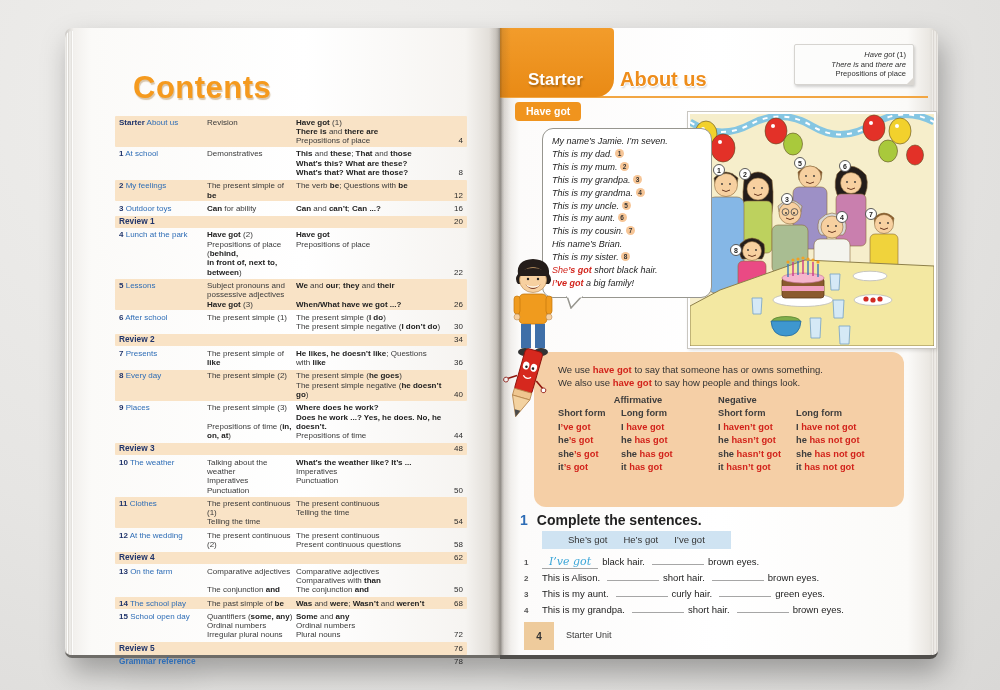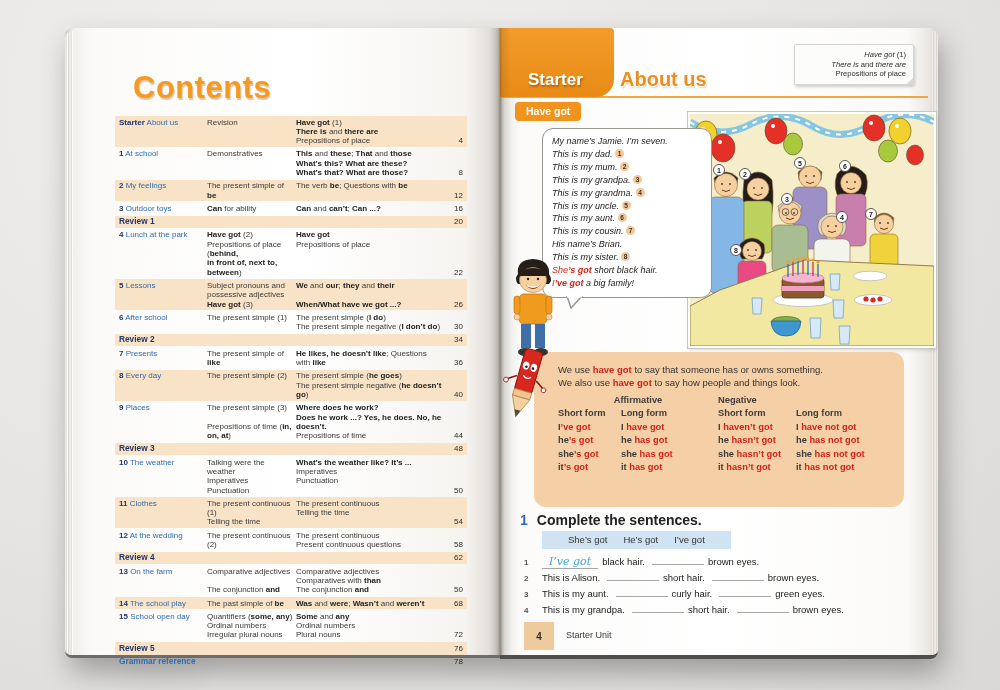--- a/index.html
+++ b/index.html
@@ -239,21 +239,21 @@
             </div>
             <div class="cc cc-page">44</div>
           </div>
           <div class="c-row shaded">
             <div class="cc cc-label review">Review 3</div>
             <div class="cc cc-page simplepg">48</div>
           </div>
           <div class="c-row">
             <div class="cc cc-unit"><span class="cnum">10</span> <span class="ctitle">The weather</span></div>
             <div class="cc cc-gram">
-              <div class="cl">Talking were the weather</div>
+              <div class="cl">Talking about the weather</div>
               <div class="cl">Imperatives</div>
               <div class="cl">Punctuation</div>
             </div>
             <div class="cc cc-fun">
               <div class="cl"><b>What’s the weather like? It’s ...</b></div>
               <div class="cl">Imperatives</div>
               <div class="cl">Punctuation</div>
             </div>
             <div class="cc cc-page">50</div>
           </div>

